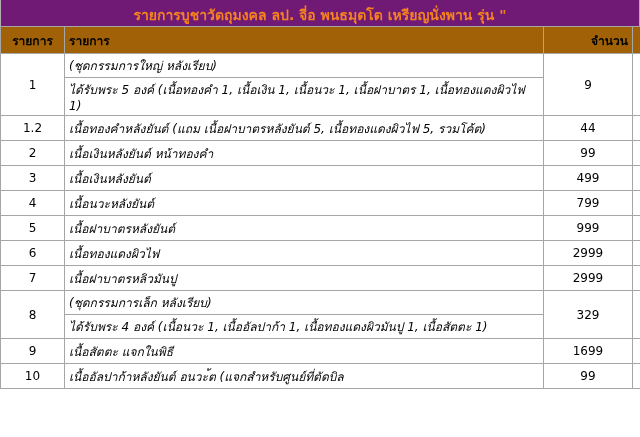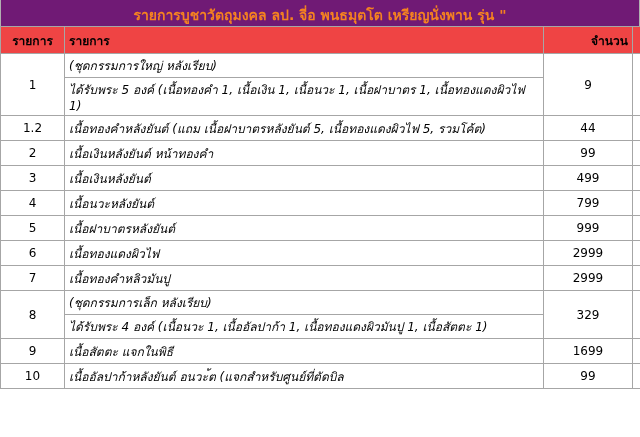--- a/index.html
+++ b/index.html
@@ -42,21 +42,21 @@
     table-layout: fixed;
   }
   table.grid td, table.grid th {
     border: 1px solid #a6a6a6;
     font-size: 12px;
     color: #000000;
     padding: 2px 4px;
     vertical-align: middle;
   }
   thead th {
-    background: #ef4444;
+    background: #a16207;
     font-weight: bold;
     text-align: center;
     height: 22px;
     font-size: 12.5px;
   }
   .col-no { width: 55px; text-align: center; }
   .col-desc { width: 470px; text-align: left; }
   .col-qty { width: 80px; text-align: right; }
   .col-extra { width: 33px; text-align: center; }
   td.center { text-align: center; }
@@ -131,21 +131,21 @@
 
       <tr class="row-h">
         <td class="center">6</td>
         <td class="left">เนื้อทองแดงผิวไฟ</td>
         <td class="center">2999</td>
         <td class="center"></td>
       </tr>
 
       <tr class="row-h">
         <td class="center">7</td>
-        <td class="left">เนื้อทองคำหลิวมันปู</td>
+        <td class="left">เนื้อฝาบาตรหลิวมันปู</td>
         <td class="center">2999</td>
         <td class="center"></td>
       </tr>
 
       <tr class="row-h2">
         <td class="center" rowspan="2">8</td>
         <td class="left">(ชุดกรรมการเล็ก หลังเรียบ)</td>
         <td class="center" rowspan="2">329</td>
         <td class="center" rowspan="2"></td>
       </tr>

